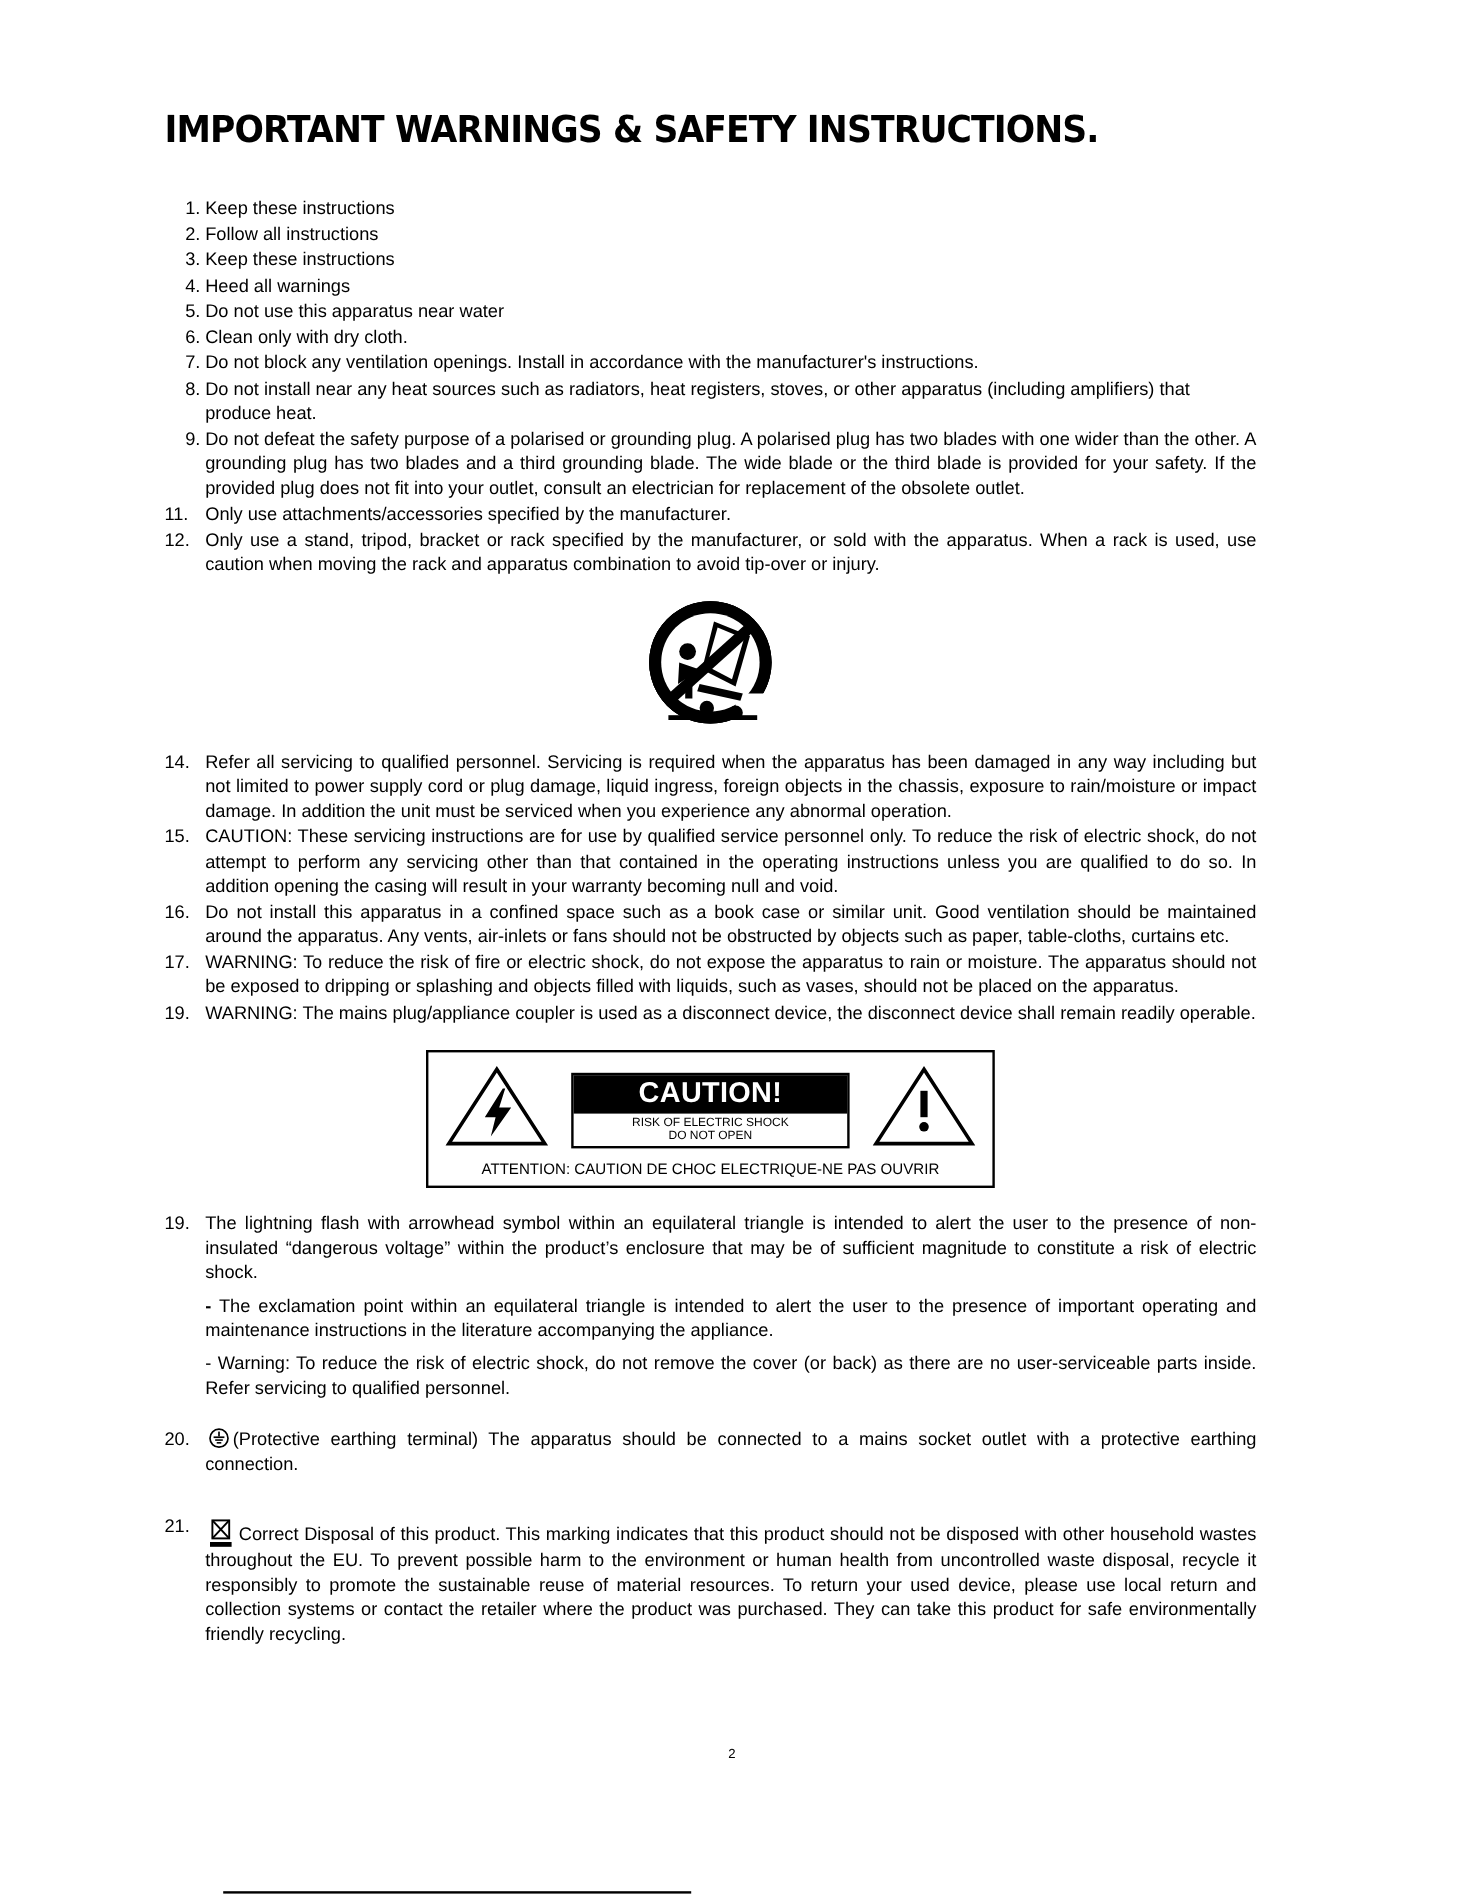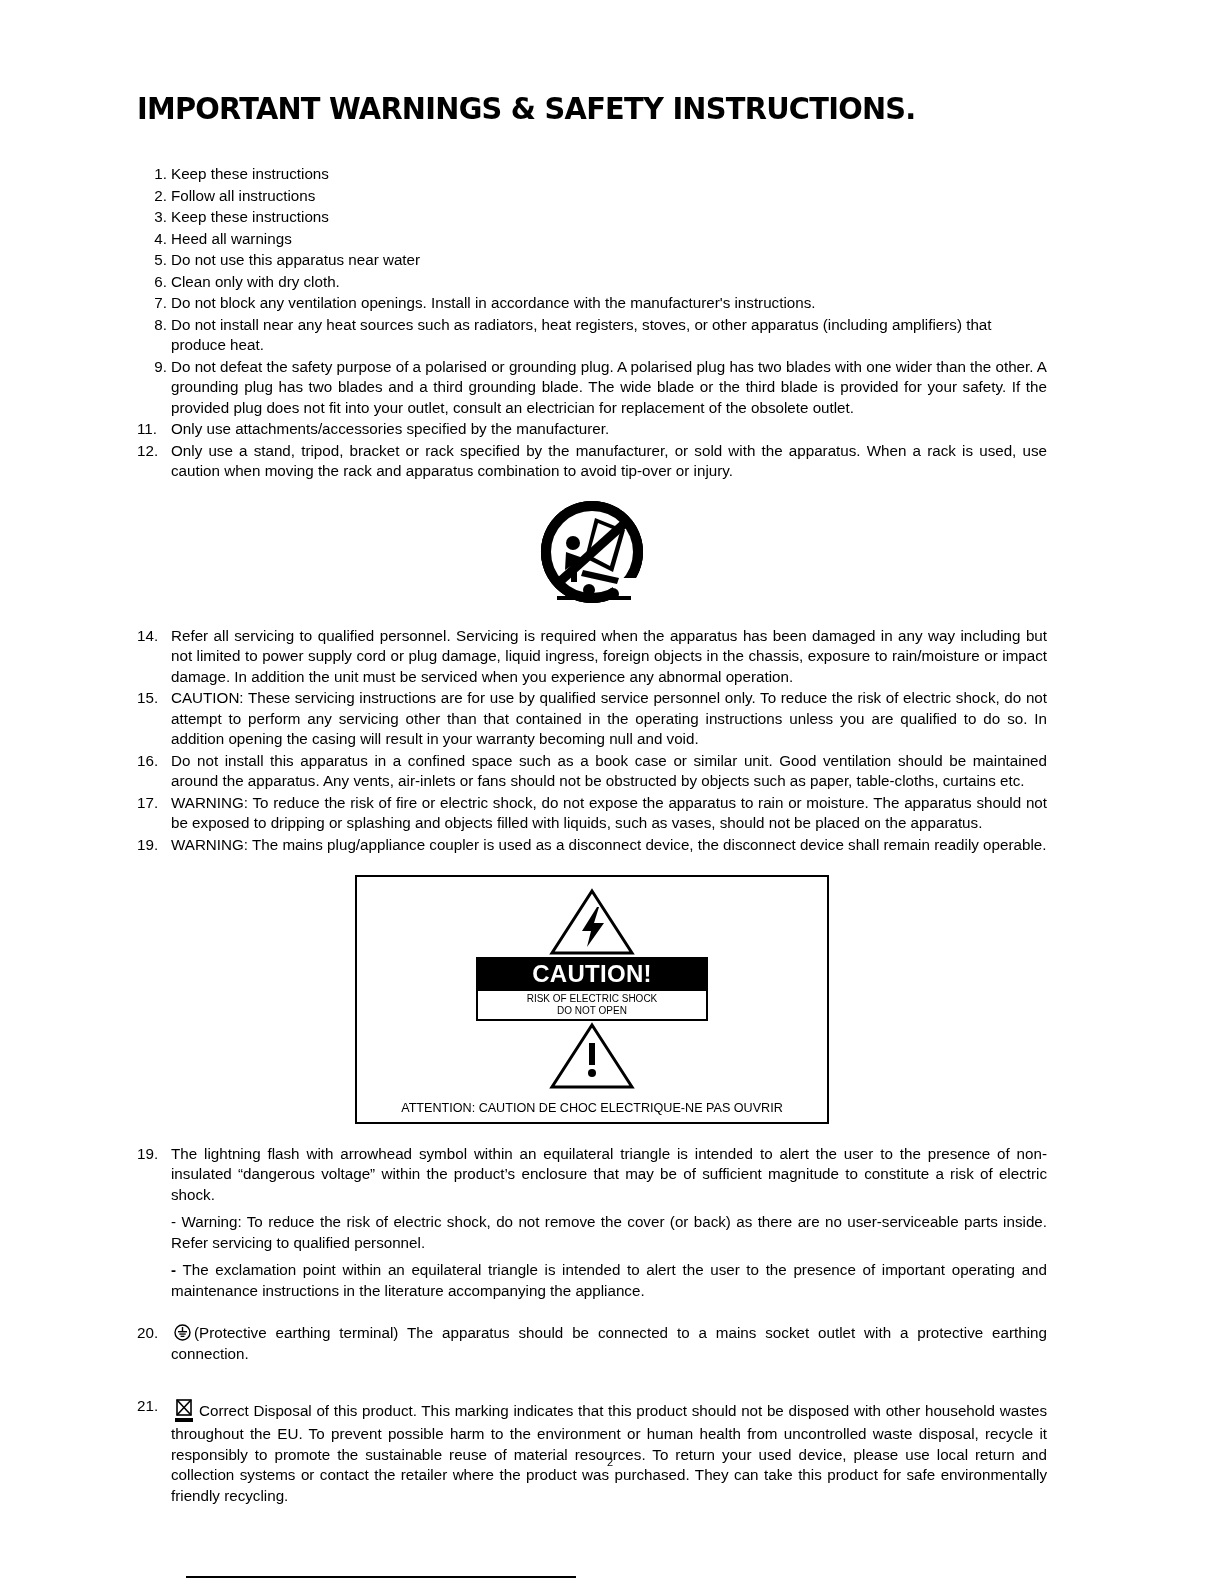--- a/index.html
+++ b/index.html
@@ -86,24 +86,23 @@
     justify-content: center;
   }
   .caution-box {
     border: 2px solid #000;
     width: 470px;
     padding: 0;
     background: #fff;
   }
   .caution-top {
     display: flex;
-    align-items: center;
+    align-items: flex-end;
     justify-content: space-between;
     padding: 10px 14px 4px 14px;
-    flex-direction: column;
   }
   .caution-center {
     width: 228px;
     border: 2px solid #000;
     margin: 0 6px;
   }
   .caution-label {
     background: #000;
     color: #fff;
     text-align: center;
@@ -293,27 +292,27 @@
           </svg>
         </div>
         <div class="caution-bottom">ATTENTION: CAUTION DE CHOC ELECTRIQUE-NE PAS OUVRIR</div>
       </div>
     </div>
 
     <ol class="items">
       <li class="wide just">
         <span class="num">19.</span>
         <span class="txt">The lightning flash with arrowhead symbol within an equilateral triangle is intended to alert the user to the presence of non-insulated “dangerous voltage” within the product’s enclosure that may be of sufficient magnitude to constitute a risk of electric shock.</span>
+        <div class="sub-line bold-dash">
+          <span class="dash">-</span>
+          <span>The exclamation point within an equilateral triangle is intended to alert the user to the presence of important operating and maintenance instructions in the literature accompanying the appliance.</span>
+        </div>
         <div class="sub-line">
           <span class="dash">-</span>
           <span>Warning: To reduce the risk of electric shock, do not remove the cover (or back) as there are no user-serviceable parts inside. Refer servicing to qualified personnel.</span>
-        </div>
-        <div class="sub-line bold-dash">
-          <span class="dash">-</span>
-          <span>The exclamation point within an equilateral triangle is intended to alert the user to the presence of important operating and maintenance instructions in the literature accompanying the appliance.</span>
         </div>
       </li>
       <li class="wide just spaced" style="margin-top:22px">
         <span class="num">20.</span>
         <span class="txt"><svg class="inline-icon" width="17" height="17" viewBox="0 0 17 17">
               <circle cx="8.5" cy="8.5" r="7.5" fill="none" stroke="#000" stroke-width="1.4"></circle>
               <rect x="7.8" y="3" width="1.4" height="4" fill="#000"></rect>
               <rect x="4" y="7" width="9" height="1.4" fill="#000"></rect>
               <rect x="5.3" y="9.4" width="6.4" height="1.3" fill="#000"></rect>
               <rect x="6.6" y="11.7" width="3.8" height="1.3" fill="#000"></rect>

